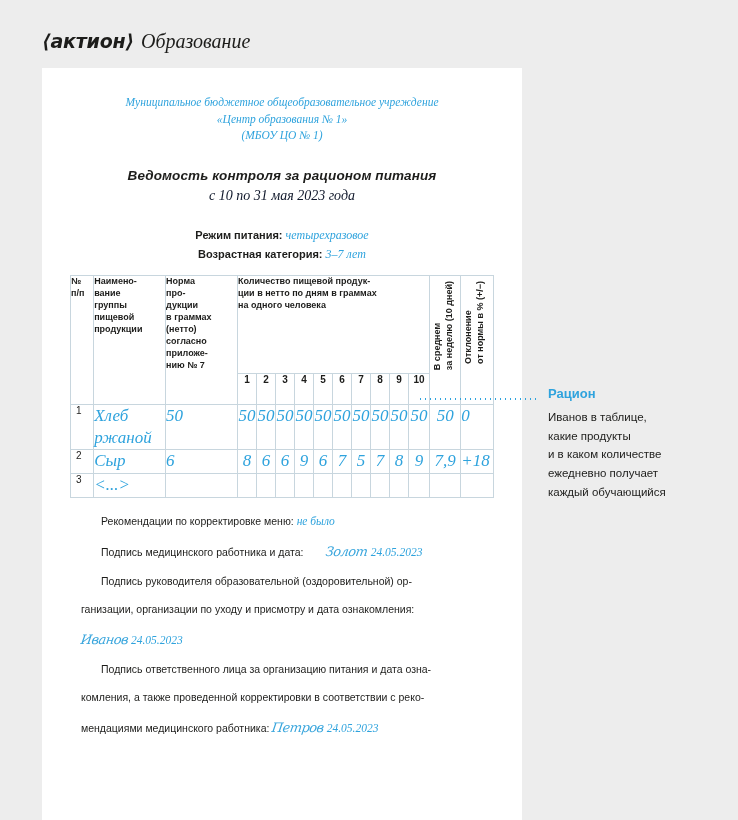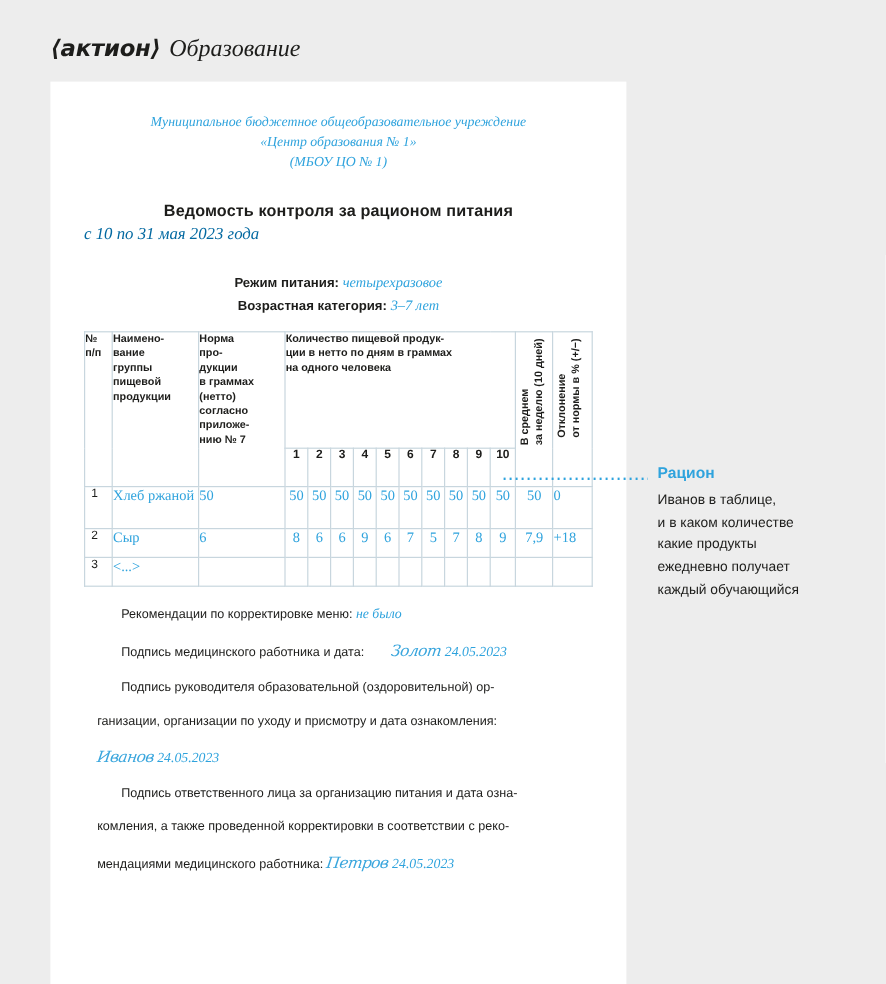--- a/index.html
+++ b/index.html
@@ -66,27 +66,28 @@
   }
 
   
   .doc-title {
     text-align: center;
     font-size: 13.5px;
     font-weight: bold;
     color: #1d1d1b;
     margin-top: 24px;
     letter-spacing: 0.1px;
+    font-style: italic;
   }
   .doc-period {
-    text-align: left;
+    text-align: center;
     font-family: "Liberation Serif", serif;
     font-style: italic;
     font-size: 14px;
-    color: #0369a1;
+    color: #0f172a;
     margin-top: 5px;
   }
 
   
   .meta {
     margin-top: 22px;
     font-size: 11px;
     line-height: 1.55;
     text-align: center;
   }
@@ -149,21 +150,22 @@
     font-size: 9px;
     line-height: 1.3;
     text-align: left;
     padding: 4px 2px 5px 2px;
     white-space: nowrap;
   }
   td.body {
     height: 23px;
     padding: 3px 4px;
     font-family: "Liberation Serif", serif;
-    font-size: 12px;
+    font-style: italic;
+    font-size: 17px;
     color: #2fa3dd;
     line-height: 1.28;
   }
   td.body.num {
     font-family: "Liberation Sans", sans-serif;
     font-style: normal;
     font-size: 10px;
     color: #1d1d1b;
     text-align: left;
     padding-left: 5px;
@@ -391,18 +393,18 @@
     </div>
 
   </div>
 </div>
 
 <div class="leader"></div>
 <div class="callout">
   <div class="callout-title">Рацион</div>
   <div class="callout-body">
     <div>Иванов в таблице,</div>
+    <div>какие продукты</div>
     <div>и в каком количестве</div>
-    <div>какие продукты</div>
     <div>ежедневно получает</div>
     <div>каждый обучающийся</div>
   </div>
 </div>
 
 </body></html>

